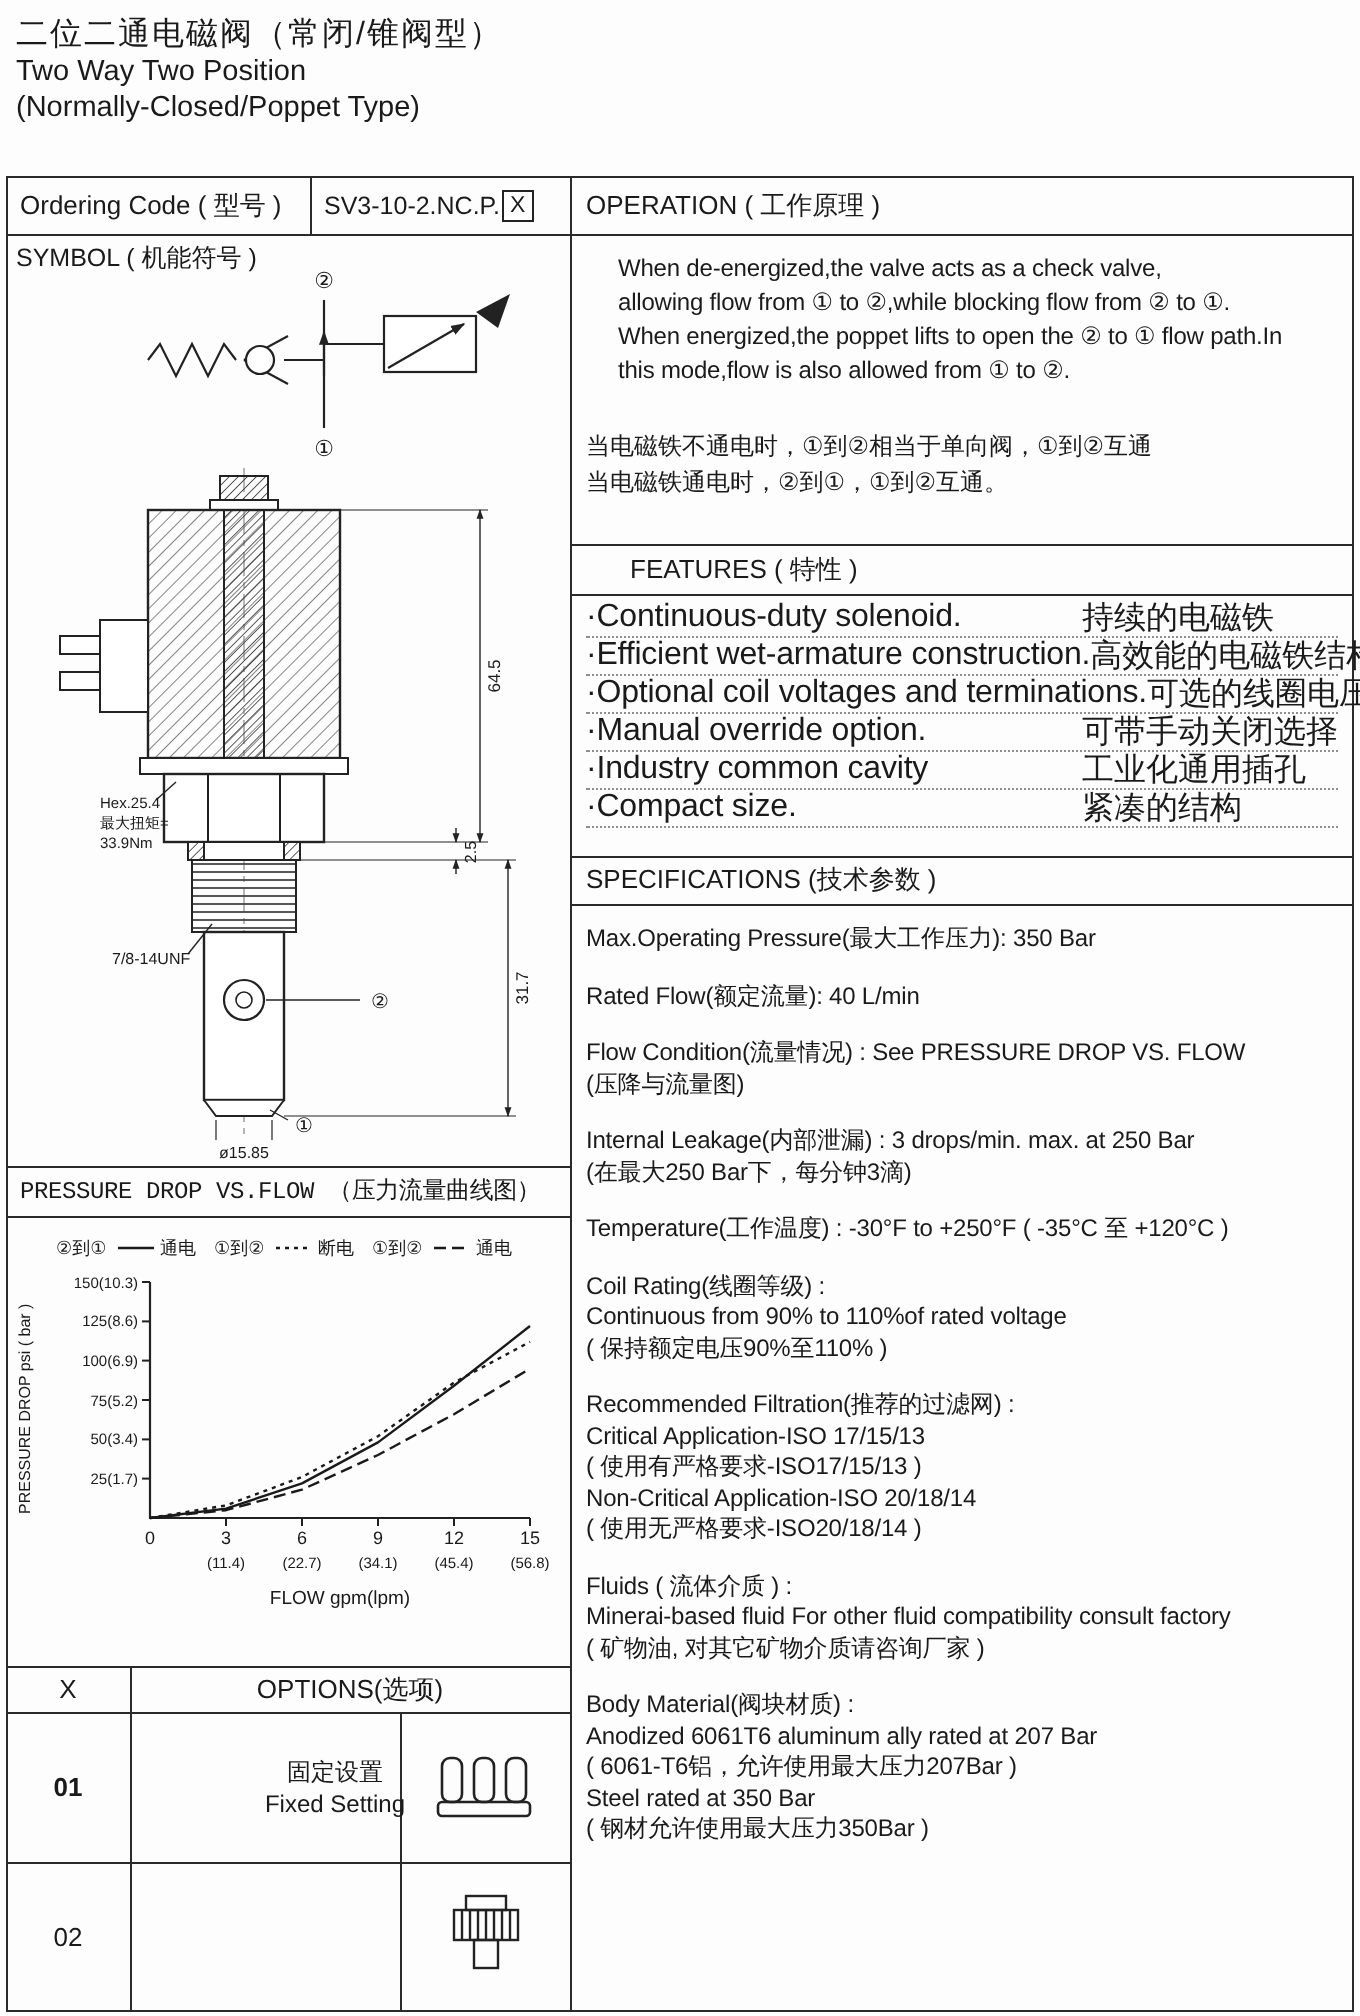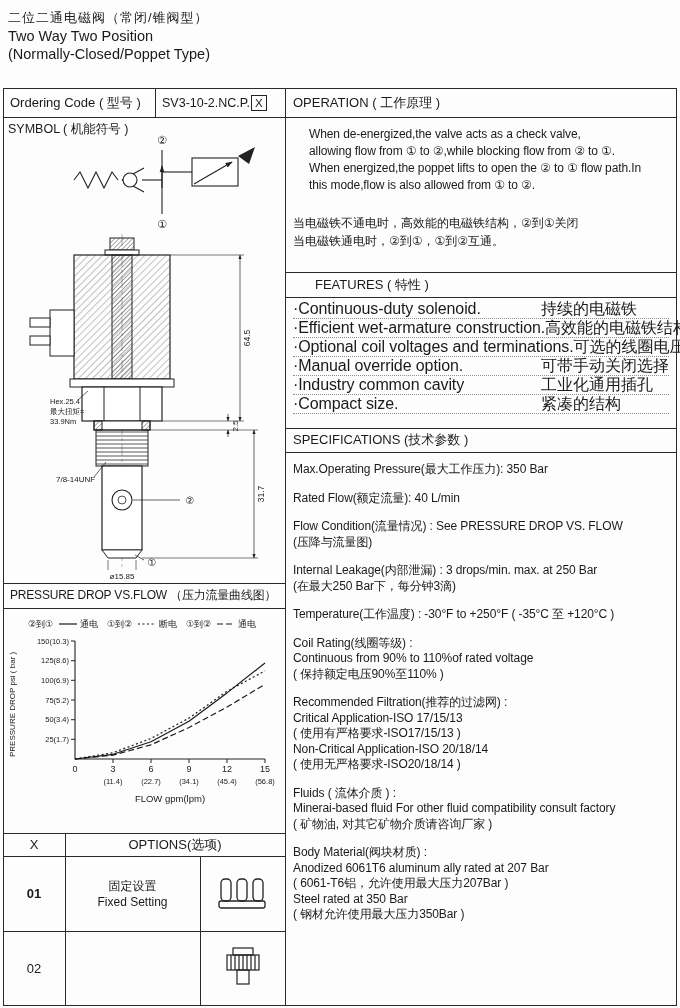--- a/index.html
+++ b/index.html
@@ -3,37 +3,37 @@
 <meta charset="utf-8">
 <style>
   * { margin:0; padding:0; box-sizing:border-box; }
   html,body { background:#ffffff; }
   body { width:680px; height:1008px; font-family:"Liberation Sans","DejaVu Sans",sans-serif; color:#1a1a1a; }
   .page { position:relative; width:680px; height:1008px; background:#fdfdfd; overflow:hidden; }
   .abs { position:absolute; }
   .hline { position:absolute; height:0; border-top:1px solid #2a2a2a; }
   .vline { position:absolute; width:0; border-left:1px solid #2a2a2a; }
   .sheet-frame { position:absolute; left:3px; top:88px; width:674px; height:918px; border:1px solid #2a2a2a; pointer-events:none; }
-  .title-zh { font-size:13px; letter-spacing:1px; line-height:19px; }
+  .title-zh { font-size:16px; letter-spacing:1px; line-height:19px; }
   .title-en { font-size:14.5px; line-height:18px; }
   .cell { position:absolute; display:flex; align-items:center; font-size:13px; padding-left:7px; }
   .cell-center { position:absolute; display:flex; align-items:center; justify-content:center; font-size:13px; }
   .sec-label { position:absolute; font-size:12.5px; }
   .code-text { font-size:12.5px; }
   .xbox { display:inline-block; border:1px solid #222; padding:0 3px; margin-left:1px; font-size:11.5px; line-height:14px; }
   .op-line { font-size:12px; line-height:17px; letter-spacing:-0.1px; white-space:nowrap;margin-left:16px; }
   .op-zh { font-size:12px; line-height:18px; white-space:nowrap; }
   .feature-row { display:flex; align-items:center; height:19px; border-bottom:1px dotted #8f8f8f; font-size:16px; }
   .f-en { flex:1; letter-spacing:-0.1px; white-space:nowrap; }
   .f-zh { width:128px; white-space:nowrap; }
   .specs { font-size:12px; }
   .spec-block { margin:0 0 13px 0; }
   .spec-line { display:block; line-height:15.5px; letter-spacing:-0.1px; white-space:nowrap; }
   .opt-code { position:absolute; display:flex; align-items:center; justify-content:center; font-size:13px; }
-  .opt-text { position:absolute; display:flex; flex-direction:column; align-items:center; justify-content:center; font-size:12px; line-height:16px; text-align:center; }
+  .opt-text { position:absolute; display:flex; flex-direction:column; align-items:center; justify-content:center; font-size:12px; line-height:16px; text-align:center;margin-left:35px; }
   .opt-icon { position:absolute; display:flex; align-items:center; justify-content:center; }
   svg text { fill:#1a1a1a; }
 </style>
 </head>
 <body>
 
 <div class="page">
 
   <div class="abs" style="left:8px; top:8px;">
     <div class="title-zh">二位二通电磁阀（常闭/锥阀型）</div>
@@ -65,21 +65,21 @@
 
   <div class="cell" style="left:285px; top:88px; width:392px; height:29px; padding-left:8px;">OPERATION ( 工作原理 )</div>
 
   <div class="abs" style="left:293px; top:126px; width:380px;">
     <div class="op-line">When de-energized,the valve acts as a check valve,</div>
     <div class="op-line">allowing flow from ① to ②,while blocking flow from ② to ①.</div>
     <div class="op-line">When energized,the poppet lifts to open the ② to ① flow path.In</div>
     <div class="op-line">this mode,flow is also allowed from ① to ②.</div>
   </div>
   <div class="abs" style="left:293px; top:214px; width:380px;">
-    <div class="op-zh">当电磁铁不通电时，高效能的电磁铁结构，②到①关闭</div>
+    <div class="op-zh">当电磁铁不通电时，①到②相当于单向阀，①到②互通</div>
     <div class="op-zh">当电磁铁通电时，②到①，①到②互通。</div>
   </div>
 
   <div class="cell" style="left:283px; top:272px; width:340px; height:25px; padding-left:8px;margin-left:24px;">FEATURES ( 特性 )</div>
   <div class="abs" style="left:293px; top:300px; width:376px;">
     <div class="feature-row">
       <span class="f-en">·Continuous-duty  solenoid.</span>
       <span class="f-zh">持续的电磁铁</span>
     </div>
     <div class="feature-row">
@@ -235,21 +235,21 @@
       <text x="46" y="248" font-size="8">7/8-14UNF</text>
       <text x="180" y="270" font-size="10" text-anchor="middle">②</text>
       <text x="142" y="332" font-size="10" text-anchor="middle">①</text>
       <text x="112" y="345" font-size="8" text-anchor="middle">ø15.85</text>
       <text transform="translate(240,104) rotate(-90)" font-size="8.5" text-anchor="middle">64.5</text>
       <text transform="translate(228,192) rotate(-90)" font-size="8" text-anchor="middle">2.5</text>
       <text transform="translate(254,260) rotate(-90)" font-size="8.5" text-anchor="middle">31.7</text>
     </g>
   </svg>
 
-  <div class="cell" style="left:3px; top:583px; width:282px; height:25px; font-size:12px; letter-spacing:-0.2px;">PRESSURE DROP VS.FLOW （压力流量曲线图）</div>
+  <div class="cell" style="left:3px; top:583px; width:282px; height:25px; font-size:12px; letter-spacing:-0.2px;font-family:Liberation Mono, monospace;">PRESSURE DROP VS.FLOW （压力流量曲线图）</div>
 
   <svg class="abs" style="left:3px; top:611px;" width="282" height="221" viewBox="0 0 282 221">
     <g font-size="9">
       <text x="25" y="16">②到①</text>
       <line x1="56" y1="13" x2="74" y2="13" stroke="#1a1a1a" stroke-width="1.2"></line>
       <text x="77" y="16">通电</text>
       <text x="104" y="16">①到②</text>
       <line x1="135" y1="13" x2="153" y2="13" stroke="#1a1a1a" stroke-width="1.2" stroke-dasharray="2 2.5"></line>
       <text x="156" y="16">断电</text>
       <text x="183" y="16">①到②</text>

